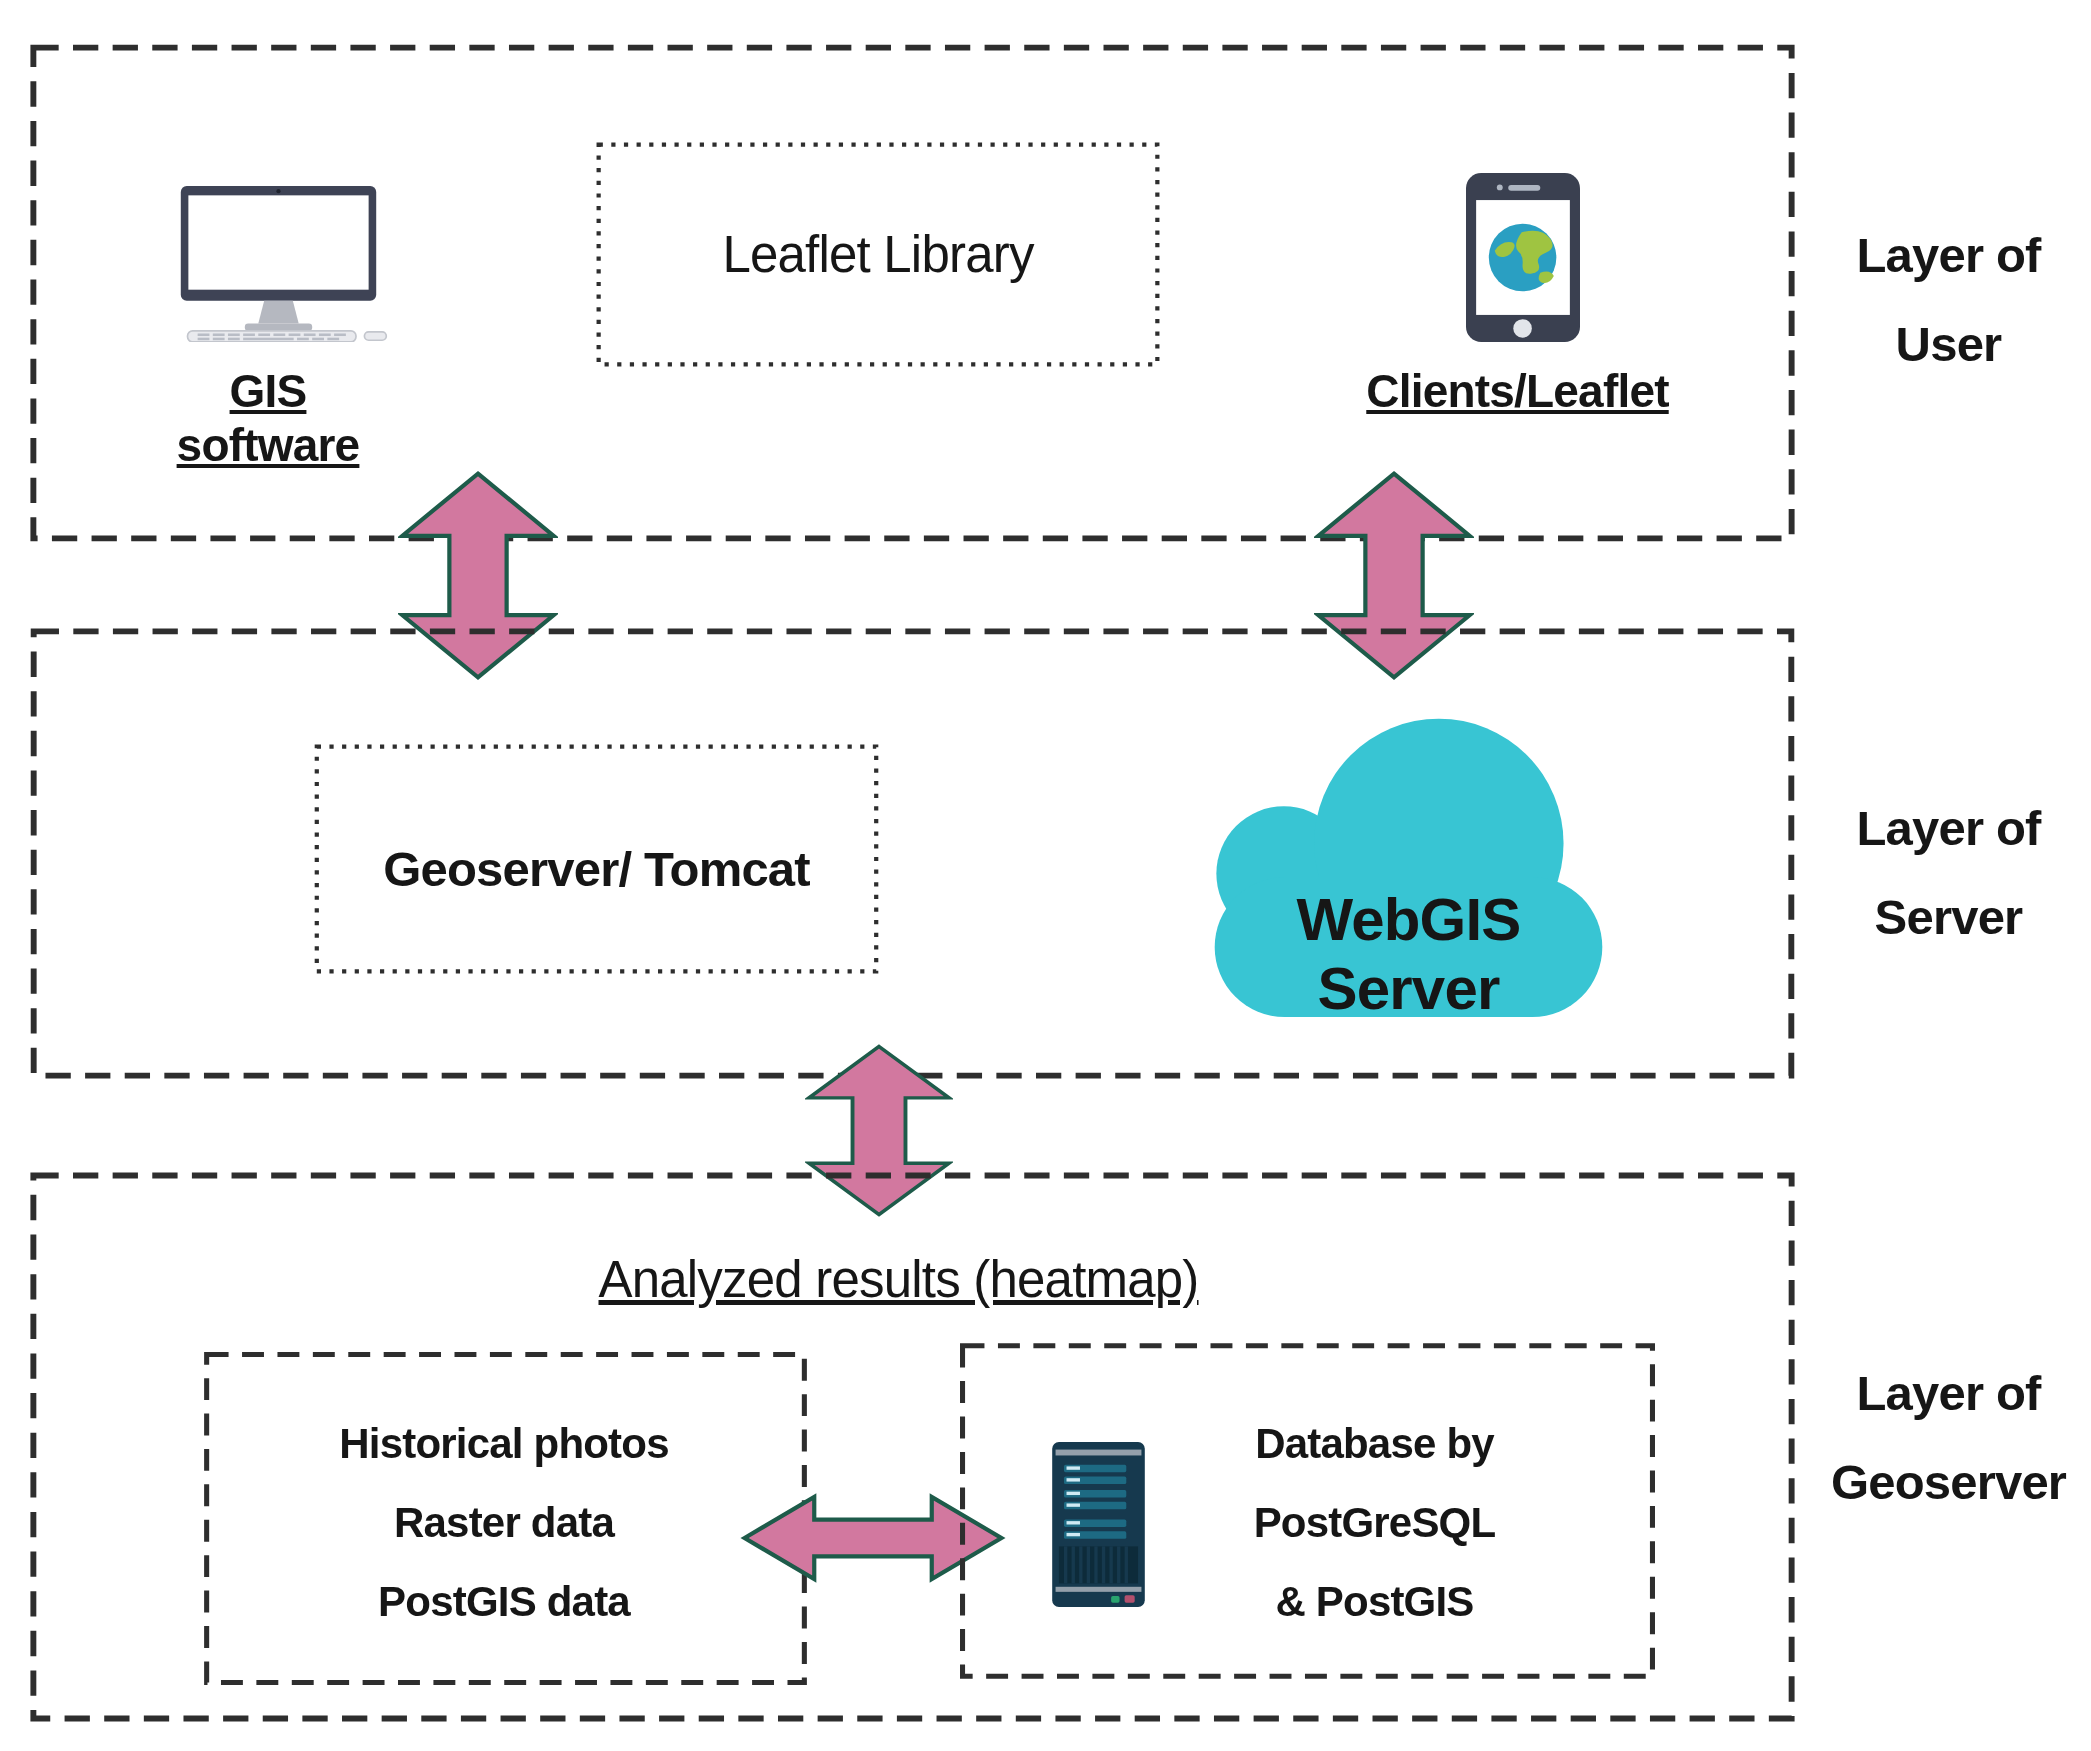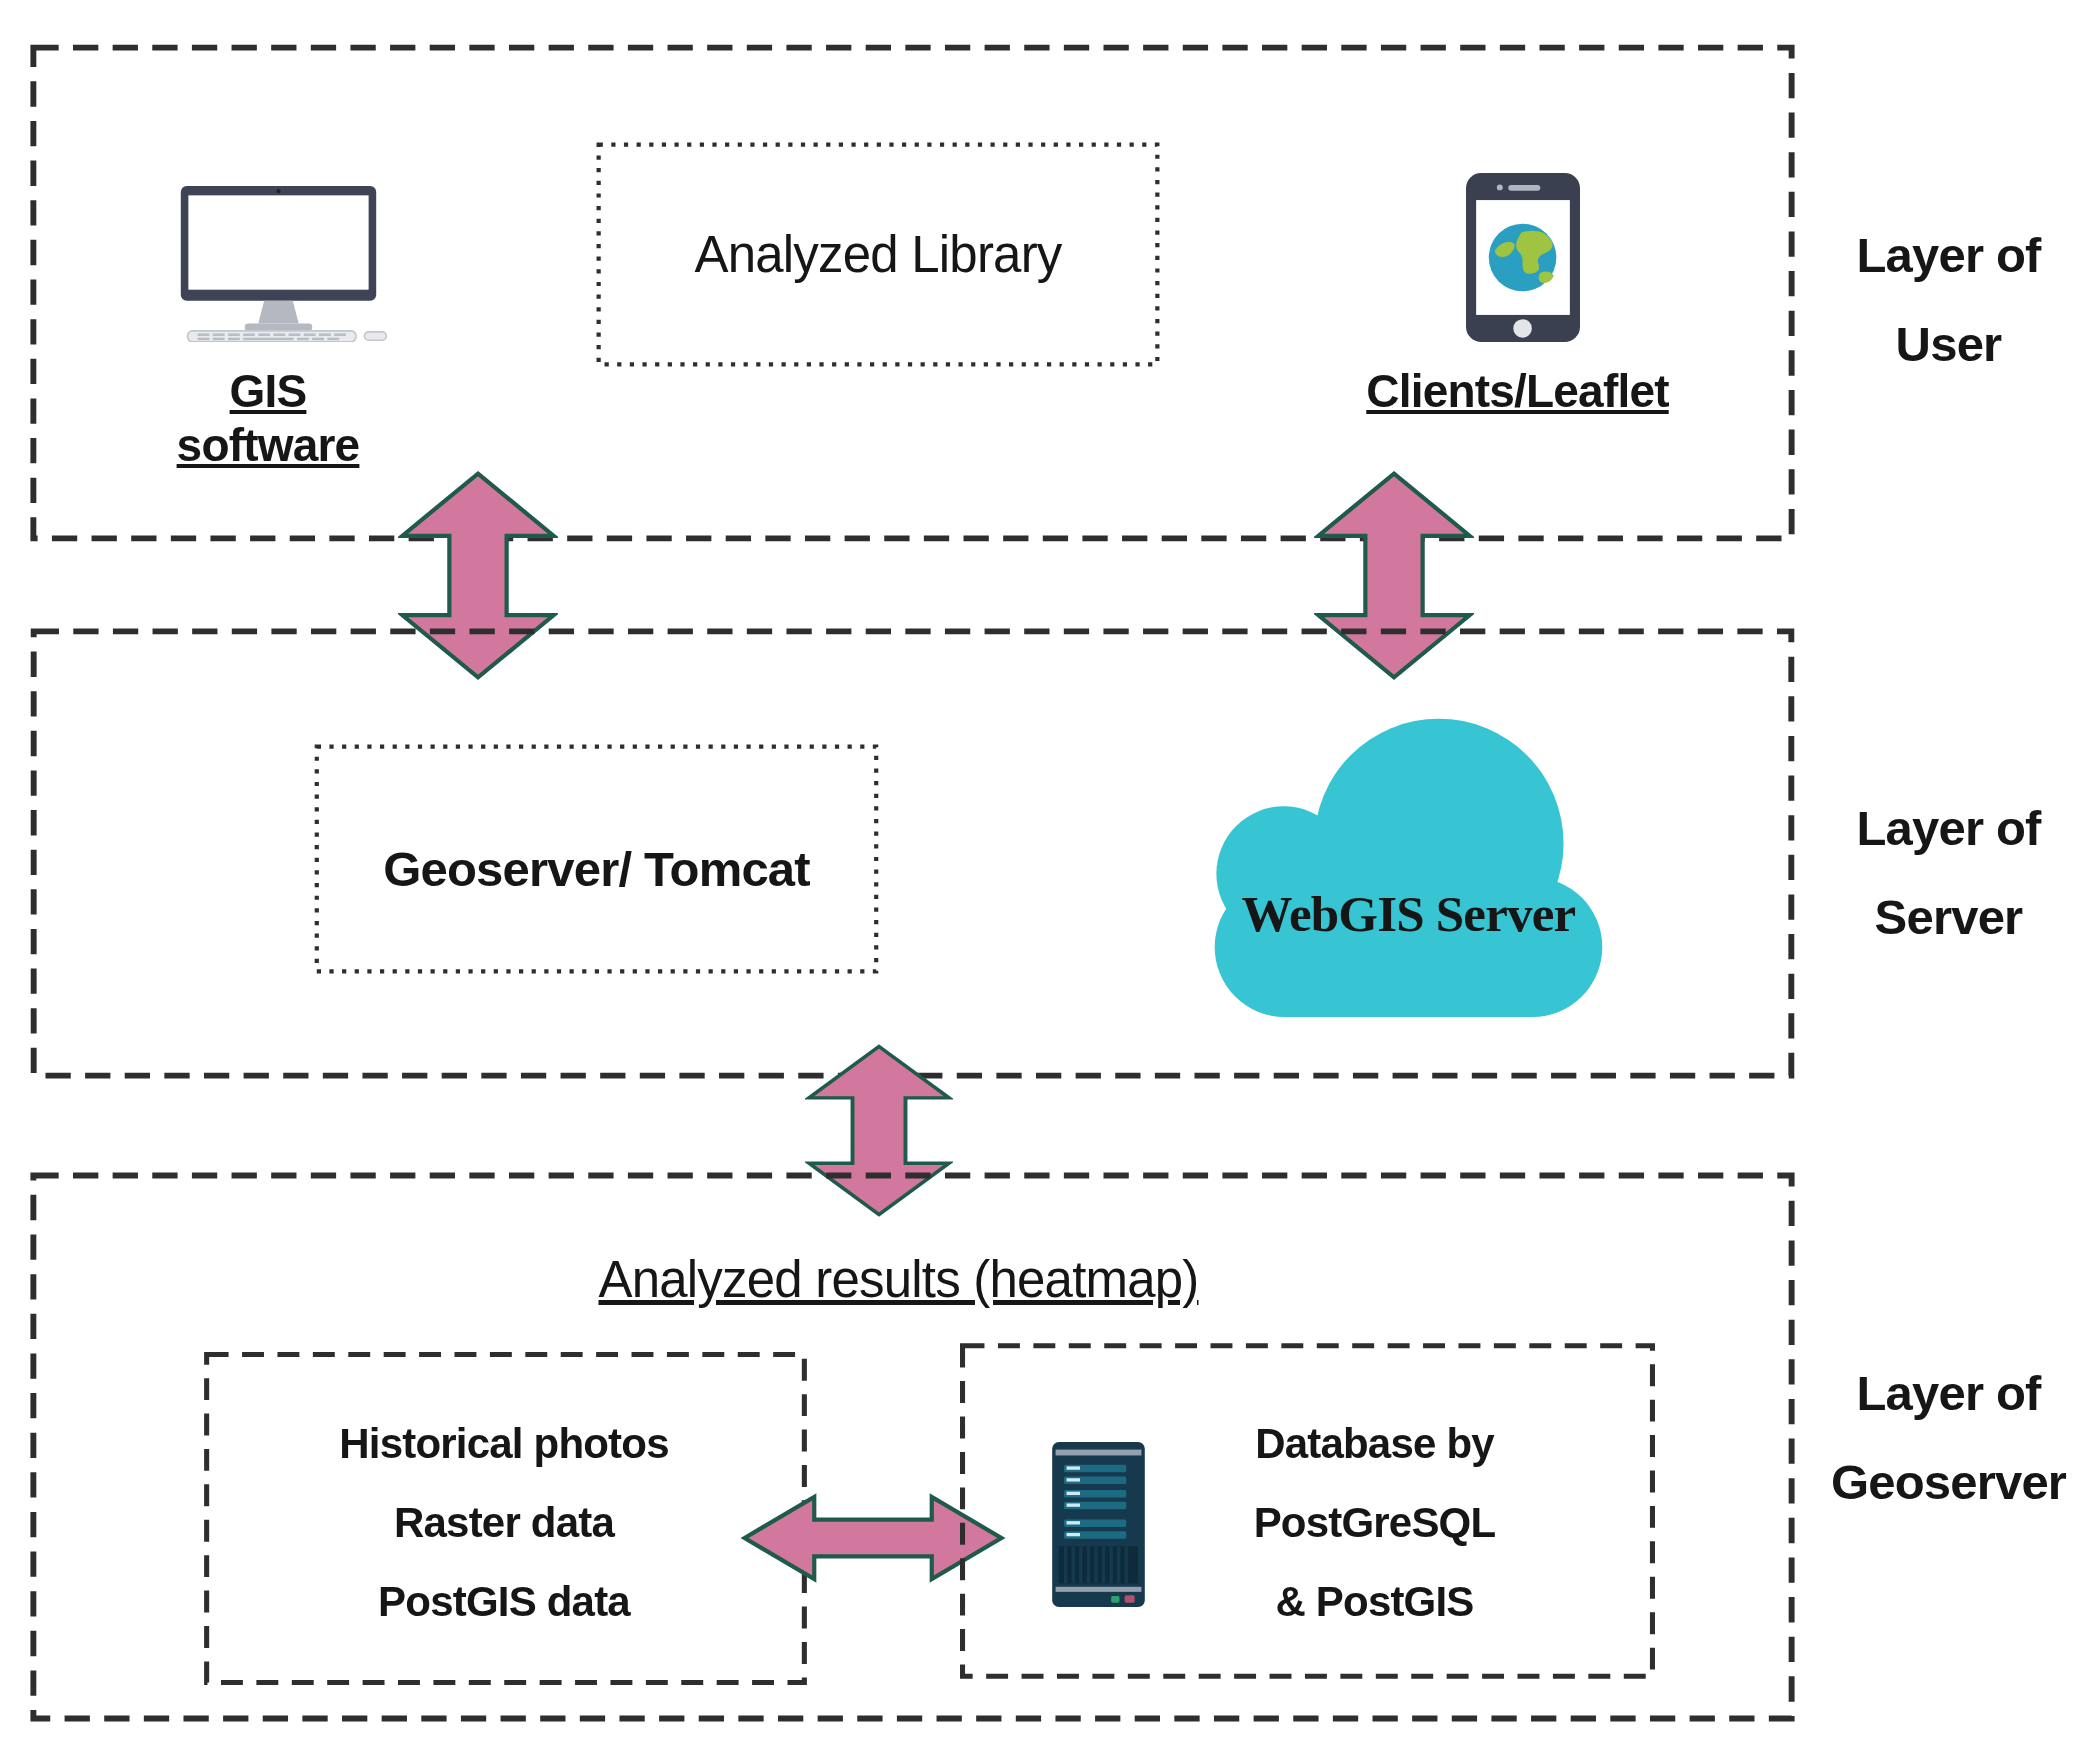--- a/index.html
+++ b/index.html
@@ -10,21 +10,21 @@
   .abs{position:absolute;}
   .layer-box{position:absolute;}
   .layer-box svg{display:block;}
   .dotted-box{position:absolute;display:flex;align-items:center;justify-content:center;}
   .dotted-box svg.border{position:absolute;left:0;top:0;}
   .center{text-align:center;text-decoration:underline;}
   .big-label{font-size:46px;font-weight:bold;letter-spacing:-0.8px;}
   .reg-label{font-size:51px;font-weight:normal;letter-spacing:-0.8px;}
   .side-label{font-size:49px;font-weight:bold;letter-spacing:-0.8px;line-height:89px;text-align:center;}
   .inner-lines{font-size:42px;font-weight:bold;letter-spacing:-0.8px;line-height:79px;text-align:center;}
-  .cloud-text{font-size:51px;font-weight:bold;letter-spacing:-0.8px;text-align:center;font-family:Liberation Serif, serif;}
+  .cloud-text{font-size:60px;font-weight:bold;letter-spacing:-0.8px;text-align:center;}
   .box-text{font-size:49px;font-weight:bold;letter-spacing:-0.8px;text-align:center;margin-top:20px;}
 </style>
 </head>
 <body>
 
 <div class="canvas">
 
   <div class="layer-box" style="left:29.5px;top:44px;width:1765px;height:498px;">
     <svg width="1765" height="498" viewBox="0 0 2093 590">
       <rect x="4" y="4" width="2085" height="582" fill="none" stroke="#2e2e2e" stroke-width="7" stroke-dasharray="30 17"></rect>
@@ -64,21 +64,21 @@
       </g>
       <rect x="232" y="173" width="26" height="10" rx="5" fill="#e9eaee" stroke="#c3c6cd" stroke-width="2"></rect>
     </svg>
   </div>
   <div class="abs big-label center" style="left:133px;top:364px;width:270px;">GIS software</div>
 
   <div class="dotted-box" style="left:596px;top:142px;width:564px;height:225px;">
     <svg class="border" width="564" height="225" viewBox="0 0 669 267">
       <rect x="3" y="3" width="663" height="261" fill="none" stroke="#2e2e2e" stroke-width="5" stroke-dasharray="5 10"></rect>
     </svg>
-    <div class="reg-label">Analyzed Library</div>
+    <div class="reg-label">Leaflet Library</div>
   </div>
 
   <div class="abs" style="left:1466px;top:173px;width:114px;height:169px;">
     <svg width="114" height="169" viewBox="0 0 135 200">
       <rect x="0" y="0" width="135" height="200" rx="18" fill="#3a4050"></rect>
       <rect x="12" y="32" width="111" height="136" fill="#ffffff"></rect>
       <rect x="50" y="14" width="38" height="7" rx="3.5" fill="#aeb6c2"></rect>
       <circle cx="40" cy="17" r="3.5" fill="#aeb6c2"></circle>
       <circle cx="67" cy="184" r="11" fill="#e2e5ea"></circle>
       <g>

